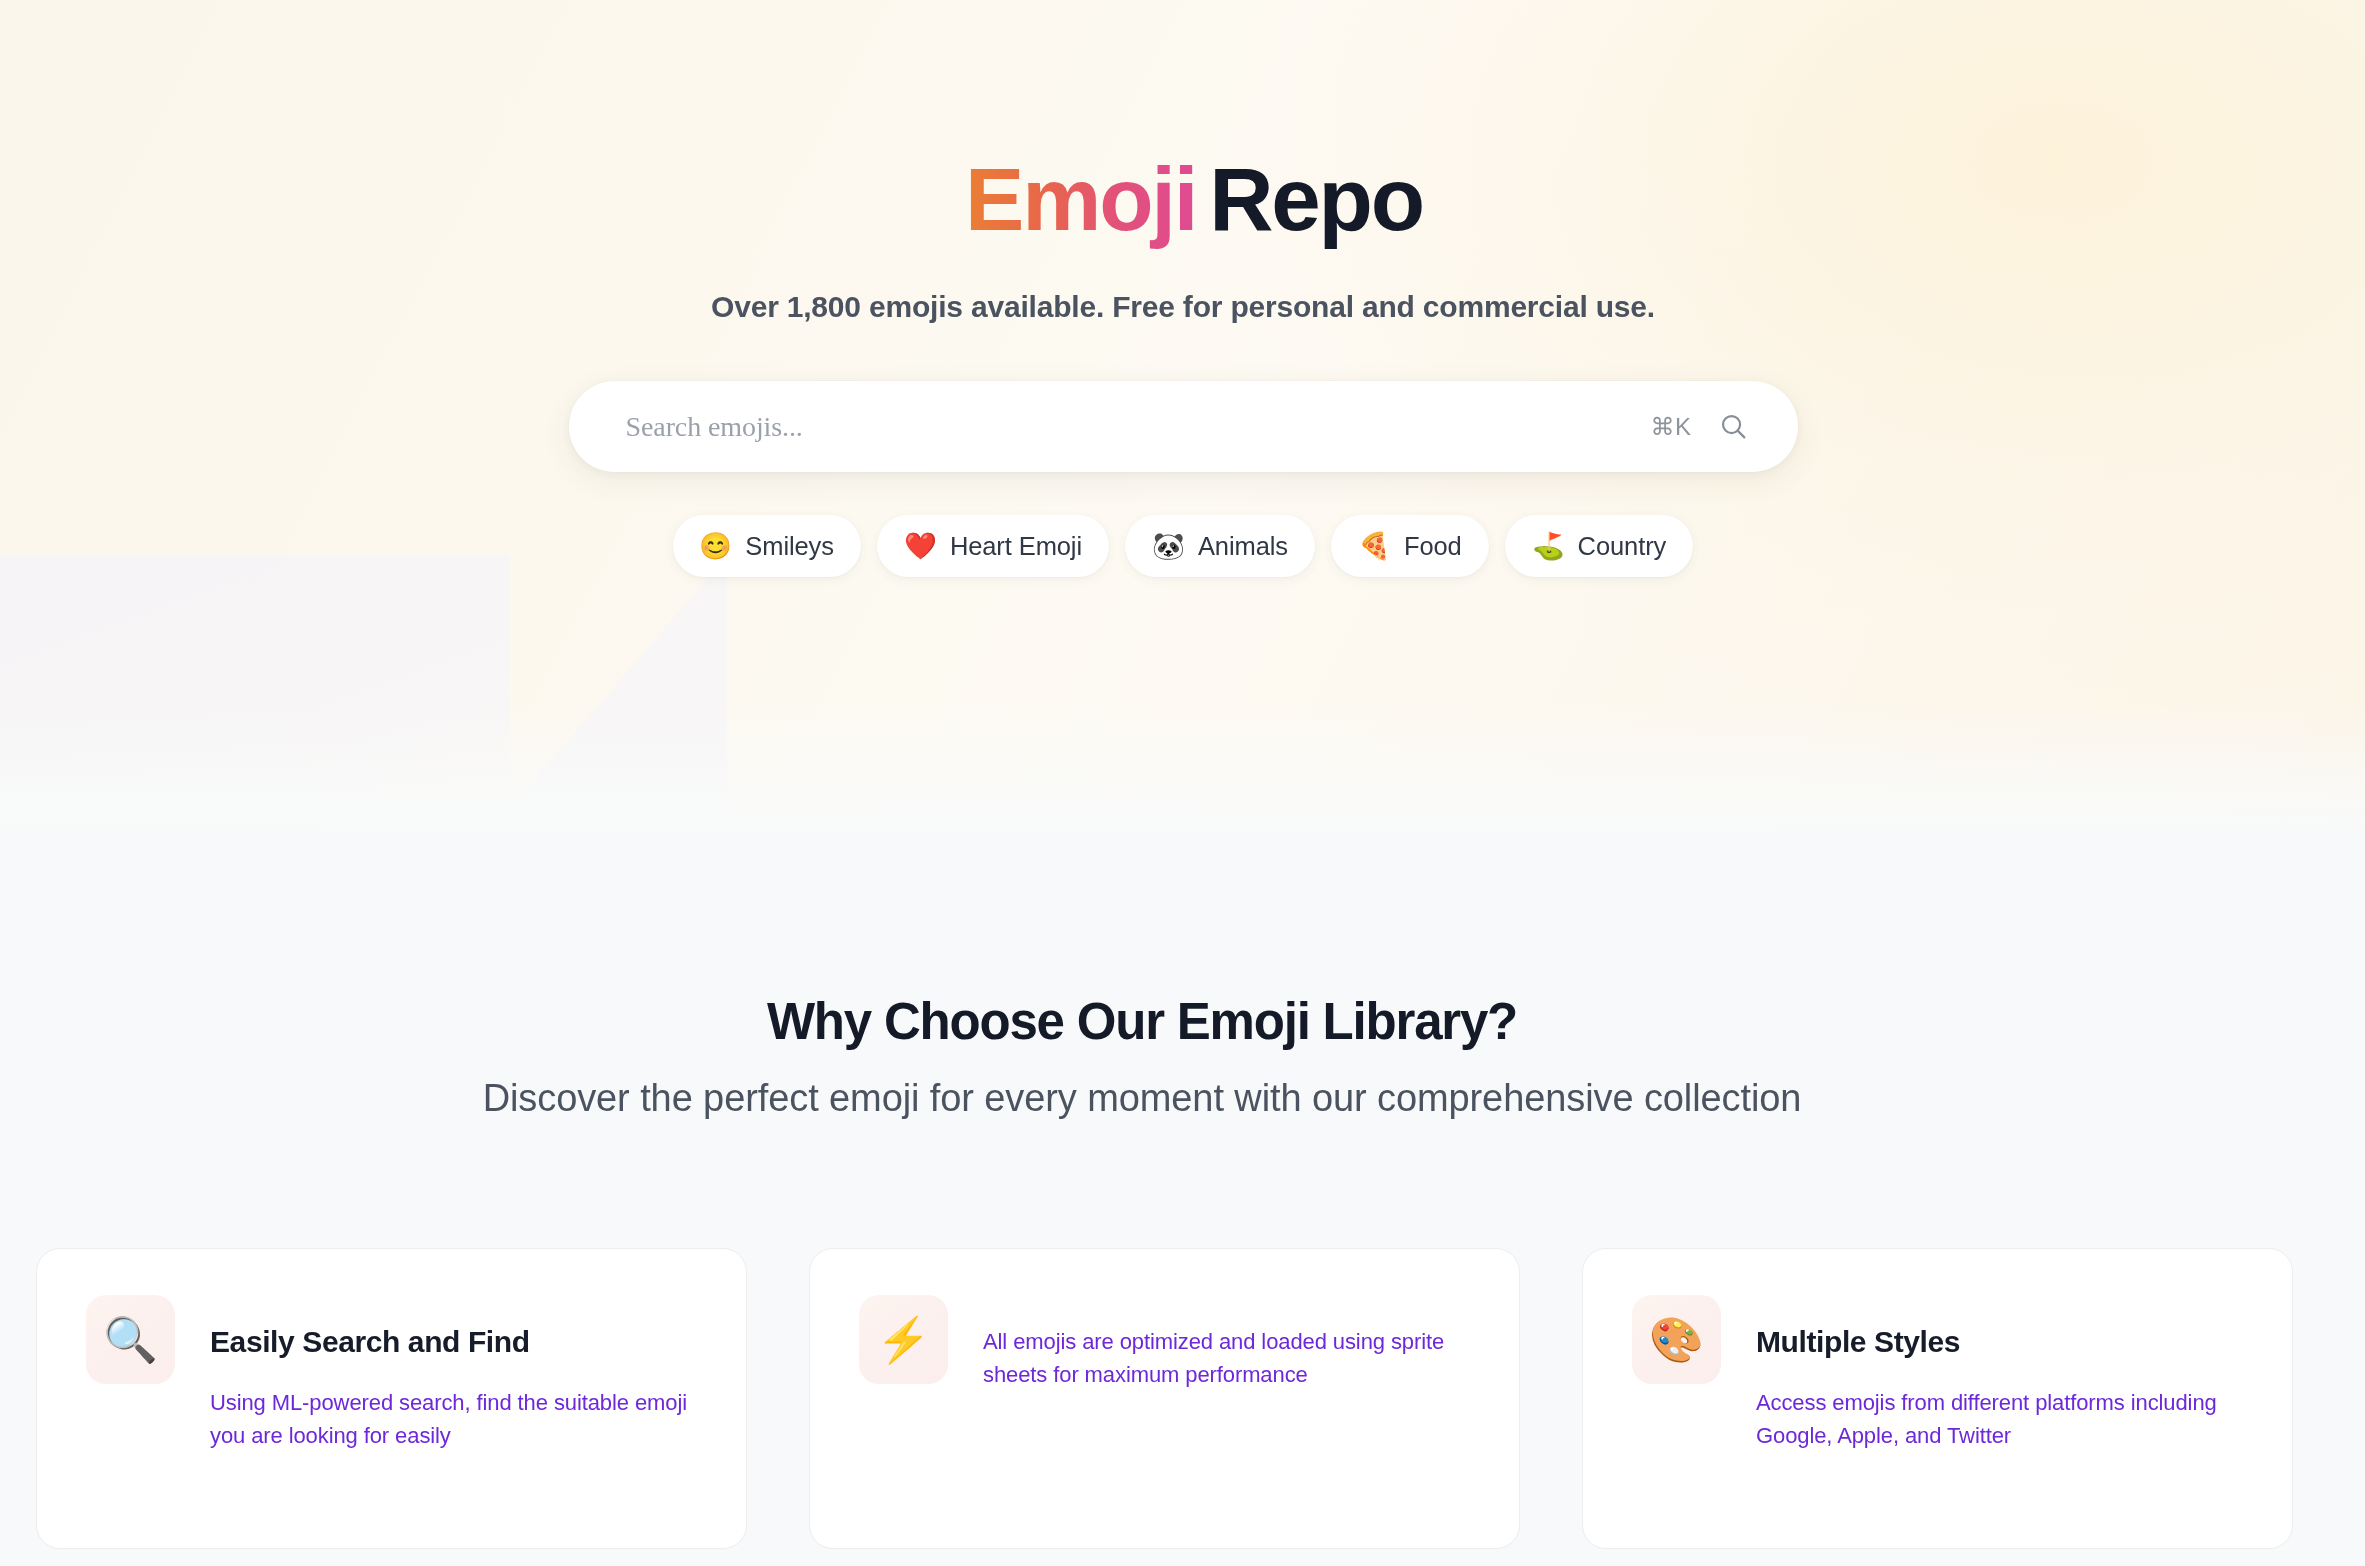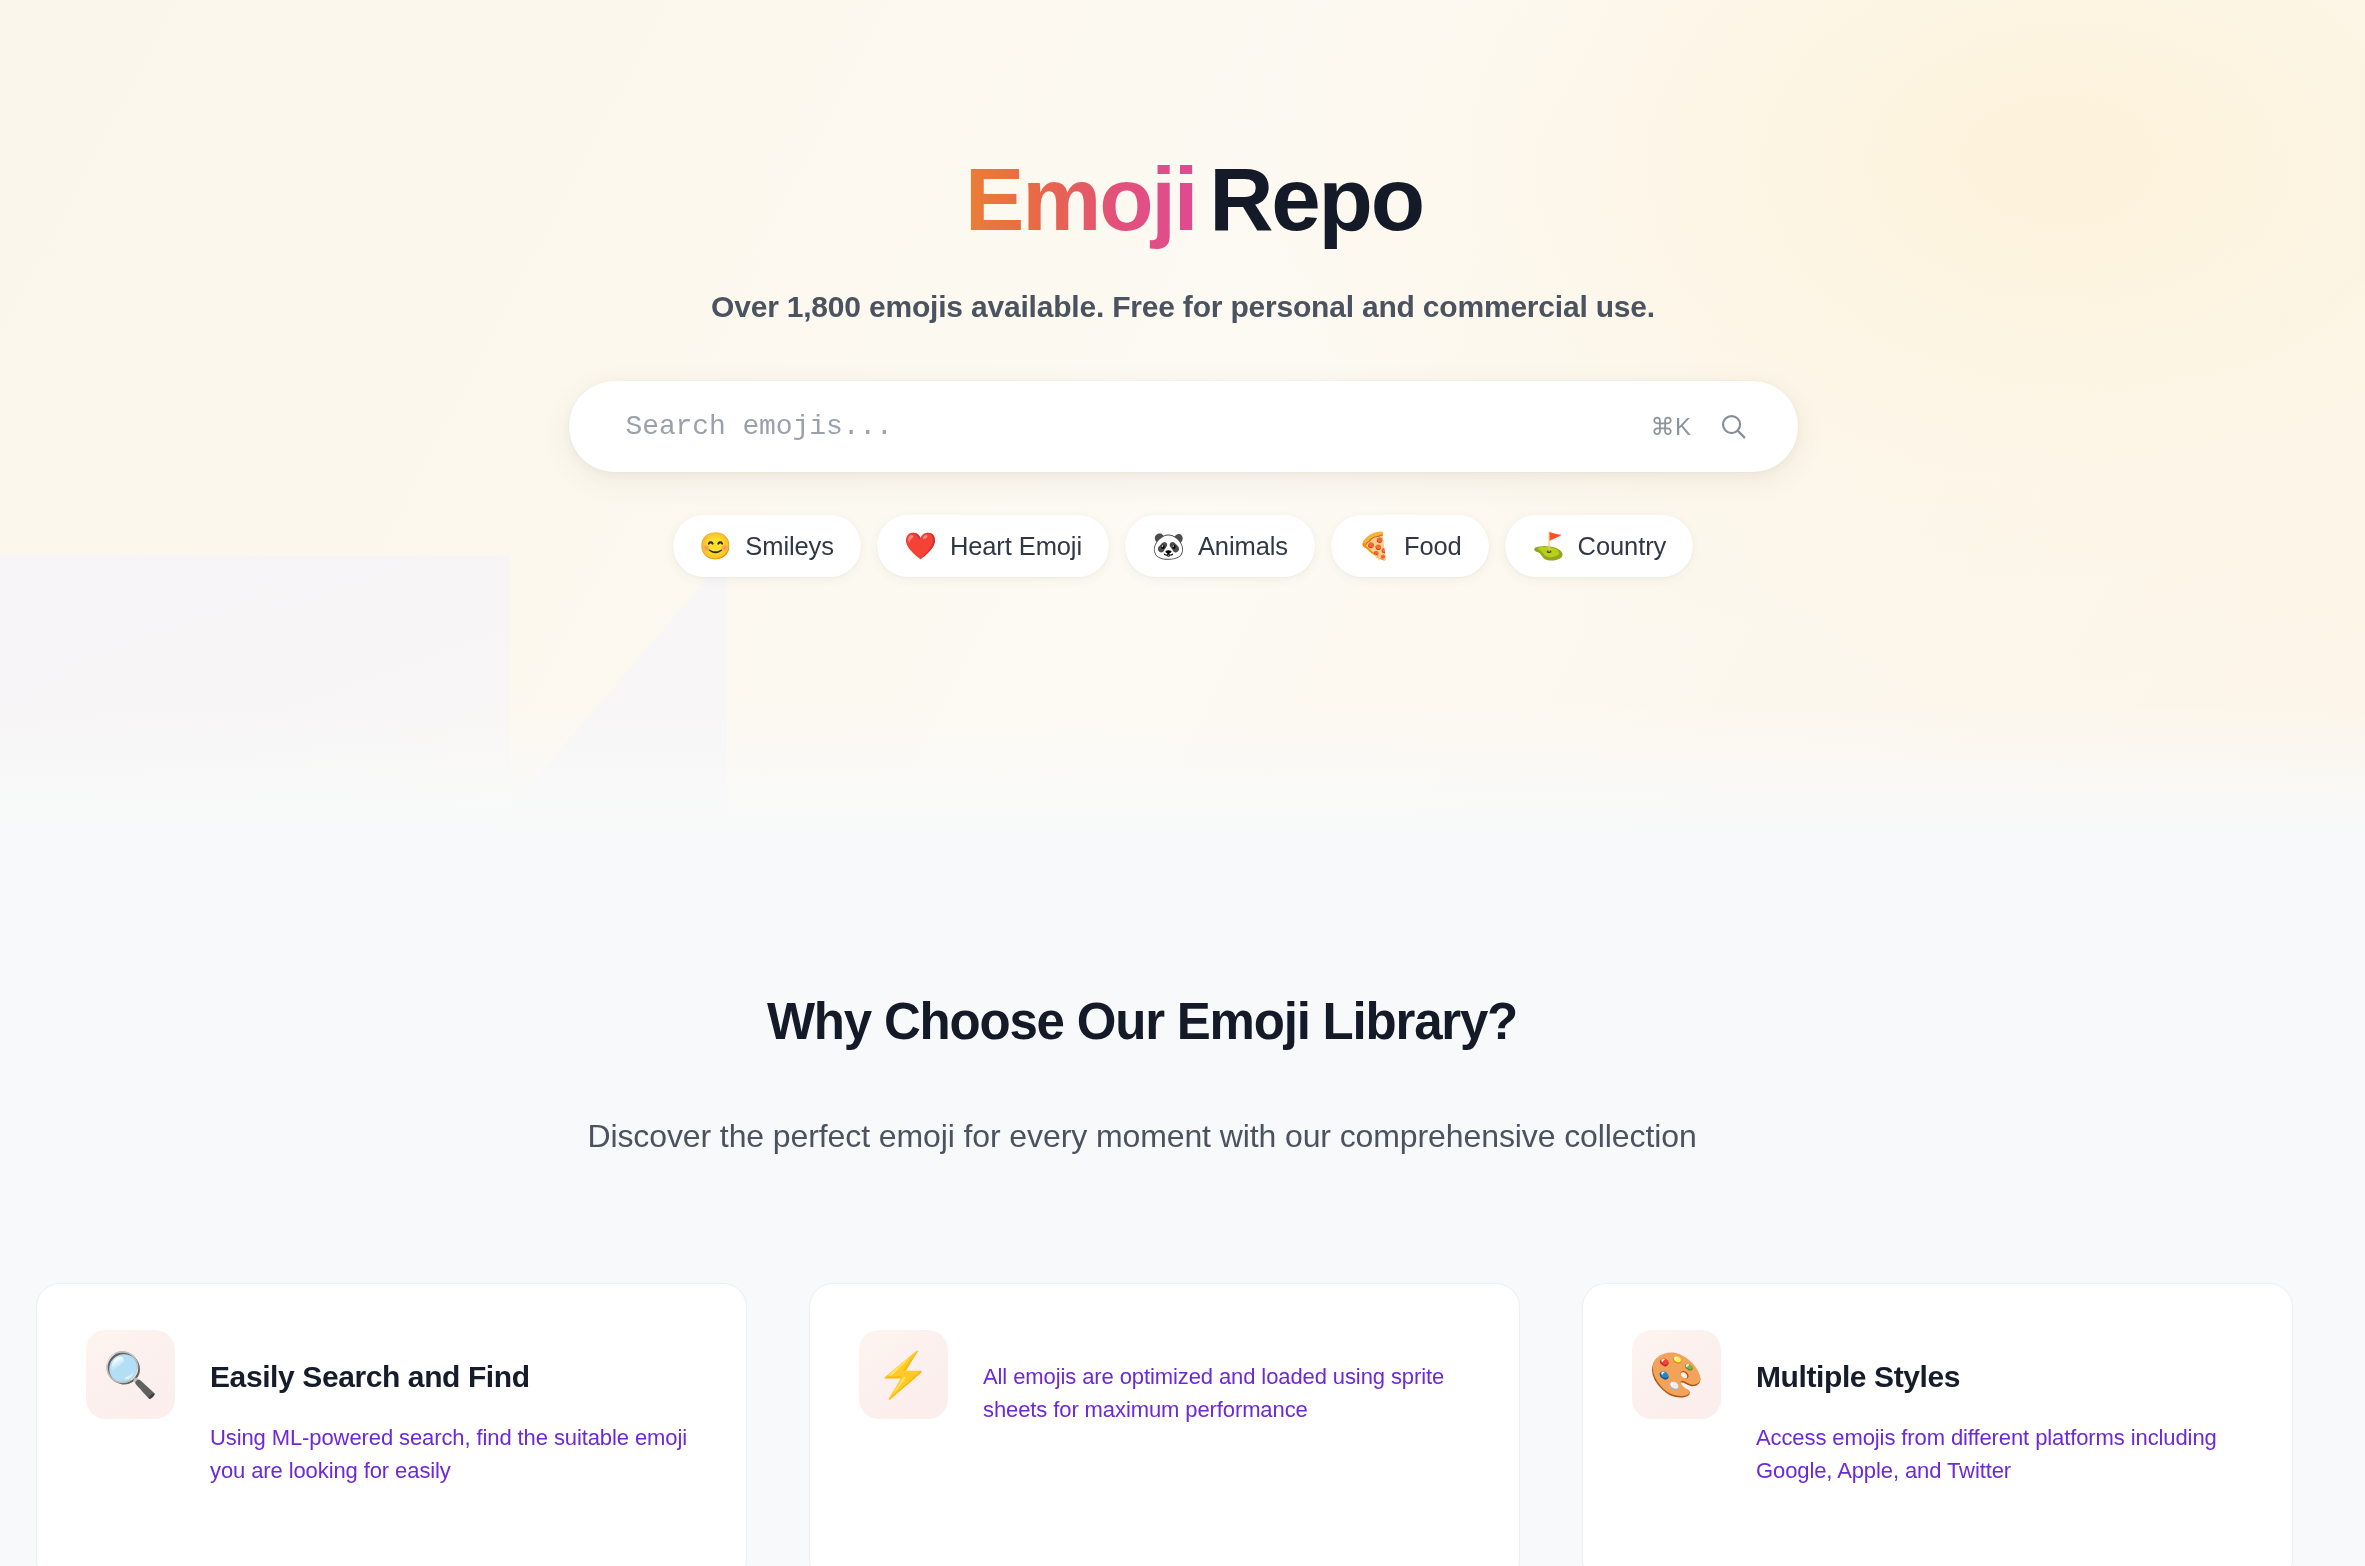--- a/index.html
+++ b/index.html
@@ -115,21 +115,21 @@
     box-shadow: 0 9px 31px rgba(80,70,60,0.075),
                 0 1.8px 8.2px rgba(80,70,60,0.05),
                 0 0 0 0.9px rgba(0,0,0,0.012);
     padding: 0 36px 0 57px;
   }
   .search-input {
     flex: 1;
     border: none;
     outline: none;
     background: transparent;
-    font-family: Liberation Mono, monospace;
+    font-family: Liberation Serif, serif;
     font-size: 28px;
     color: #1d2430;
     letter-spacing: -0.1px;
   }
   .search-input::placeholder { color: #9aa1ab; }
 
   .search-meta {
     display: flex;
     align-items: center;
     gap: 24px;
@@ -190,22 +190,22 @@
 
   .features-title {
     text-align: center;
     font-size: 51px;
     font-weight: 700;
     color: #141a27;
     letter-spacing: -1.2px;
   }
   .features-sub {
     text-align: center;
-    margin-top: 67px;
-    font-size: 32px;
+    margin-top: 26px;
+    font-size: 38px;
     color: #4b5360;
     letter-spacing: -0.1px;
   }
 
   .cards {
     margin: 128px auto 0;
     width: 2329px;
     display: flex;
     gap: 62px;
     padding: 0 36px;

